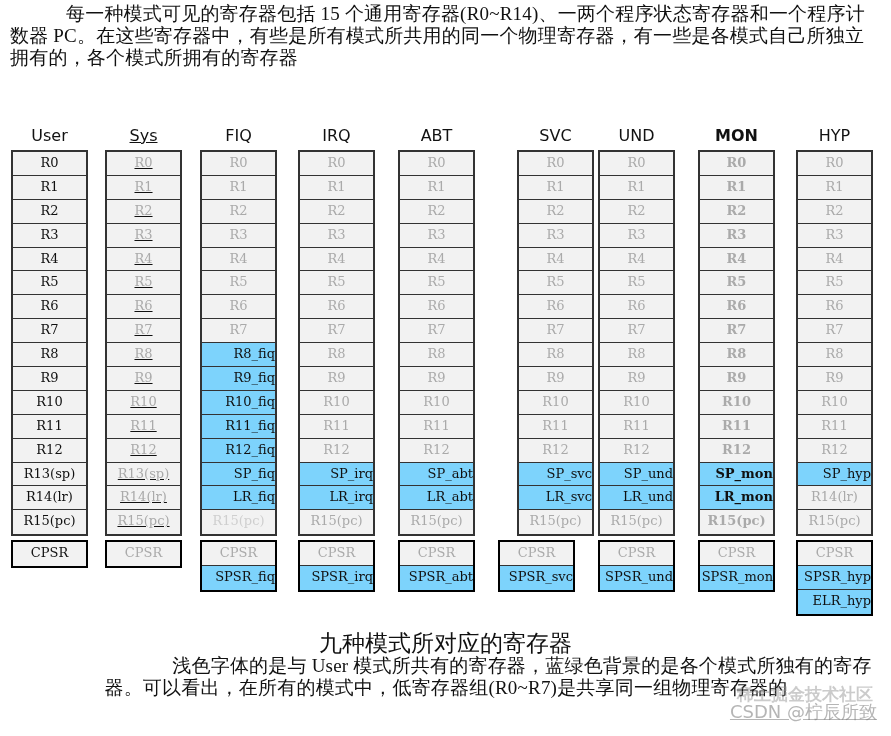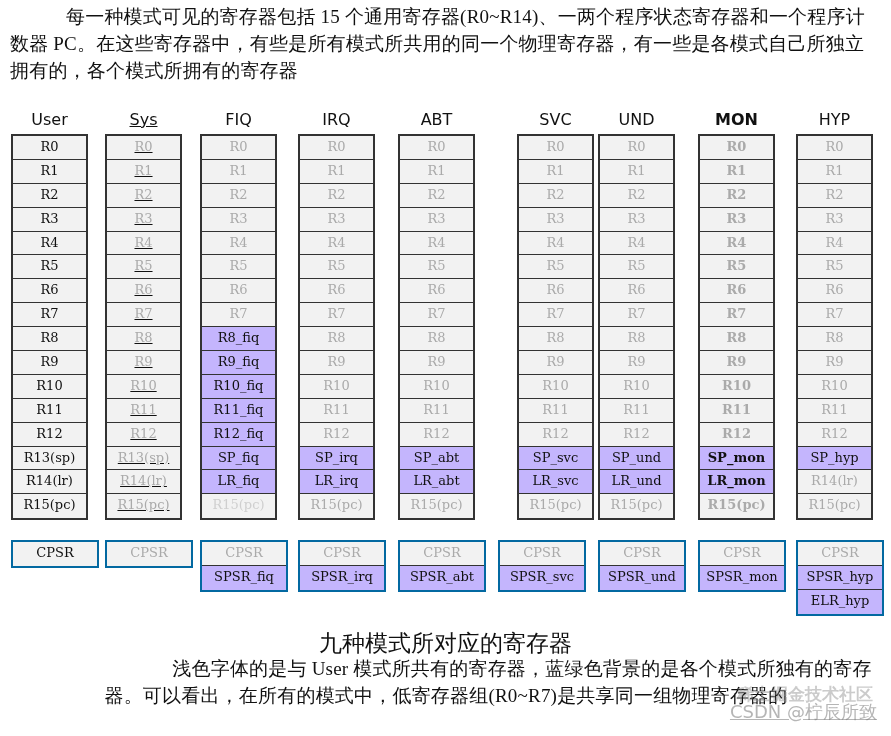--- a/index.html
+++ b/index.html
@@ -1,35 +1,35 @@
 <!DOCTYPE html>
 <html><head>
 <meta charset="utf-8">
 <style>
   html, body { margin: 0; padding: 0; background: #ffffff; }
   body { width: 891px; height: 736px; position: relative; overflow: hidden;
          font-family: "DejaVu Serif", "Liberation Serif", serif; color: #111; }
-  .para { position: absolute; left: 10px; width: 872px; font-size: 19px; line-height: 27px;
+  .para { position: absolute; left: 10px; width: 872px; font-size: 19px; line-height: 22px;
           font-family: "Liberation Serif", "DejaVu Serif", serif; letter-spacing: 0.2px; }
   .p1 { top: 3px; text-indent: 56px; }
   .caption { position: absolute; top: 628px; left: 0; width: 891px; text-align: center;
              font-size: 23px; font-family: "Liberation Serif", "DejaVu Serif", serif; }
   .p2 { top: 655px; text-indent: 152px; text-align: center; }
   .col { position: absolute; top: 106px; width: 77px; }
   .col-head { height: 28px; text-align: center; font-family: "DejaVu Sans", "Liberation Sans", sans-serif;
-              font-size: 16px; line-height: 28px; color: #111; }
+              font-size: 16px; line-height: 28px; color: #111; margin-top: 16px; }
   .regs { border: 2px solid #333; box-sizing: border-box; }
   .cell { height: 23.9px; box-sizing: border-box; border-bottom: 1.5px solid #333;
           background: #f2f2f2; text-align: center; font-family: "DejaVu Serif", "Liberation Serif", serif;
           font-size: 13px; line-height: 22px; color: #111; white-space: nowrap; overflow: hidden; }
   .cell:last-child { border-bottom: none; }
   .cell.shared { color: #aaaaaa; }
   .cell.faint { color: #cfcfcf; }
-  .cell.banked { background: #c4b5fd; color: #111; }
-  .psr { position: absolute; top: 540px; width: 88px; border: 2px solid #0369a1; box-sizing: border-box; }
+  .cell.banked { background: #7dd3fc; color: #111; text-align: right; }
+  .psr { position: absolute; top: 540px; width: 77px; border: 2px solid #000000; box-sizing: border-box; }
   .watermark { position: absolute; right: 14px; top: 700px; font-size: 18px; color: rgba(120,120,120,0.55);
                font-family: "DejaVu Sans", "Liberation Sans", sans-serif; pointer-events: none; text-decoration: underline; }
   .watermark2 { position: absolute; right: 18px; top: 683px; font-size: 17px; color: rgba(140,140,140,0.45);
                font-family: "DejaVu Sans", "Liberation Sans", sans-serif; pointer-events: none; font-weight: bold; }
 </style>
 </head>
 <body>
 
 <div class="para p1">每一种模式可见的寄存器包括 15 个通用寄存器(R0~R14)、一两个程序状态寄存器和一个程序计数器 PC。在这些寄存器中，有些是所有模式所共用的同一个物理寄存器，有一些是各模式自己所独立拥有的，各个模式所拥有的寄存器</div>
 

